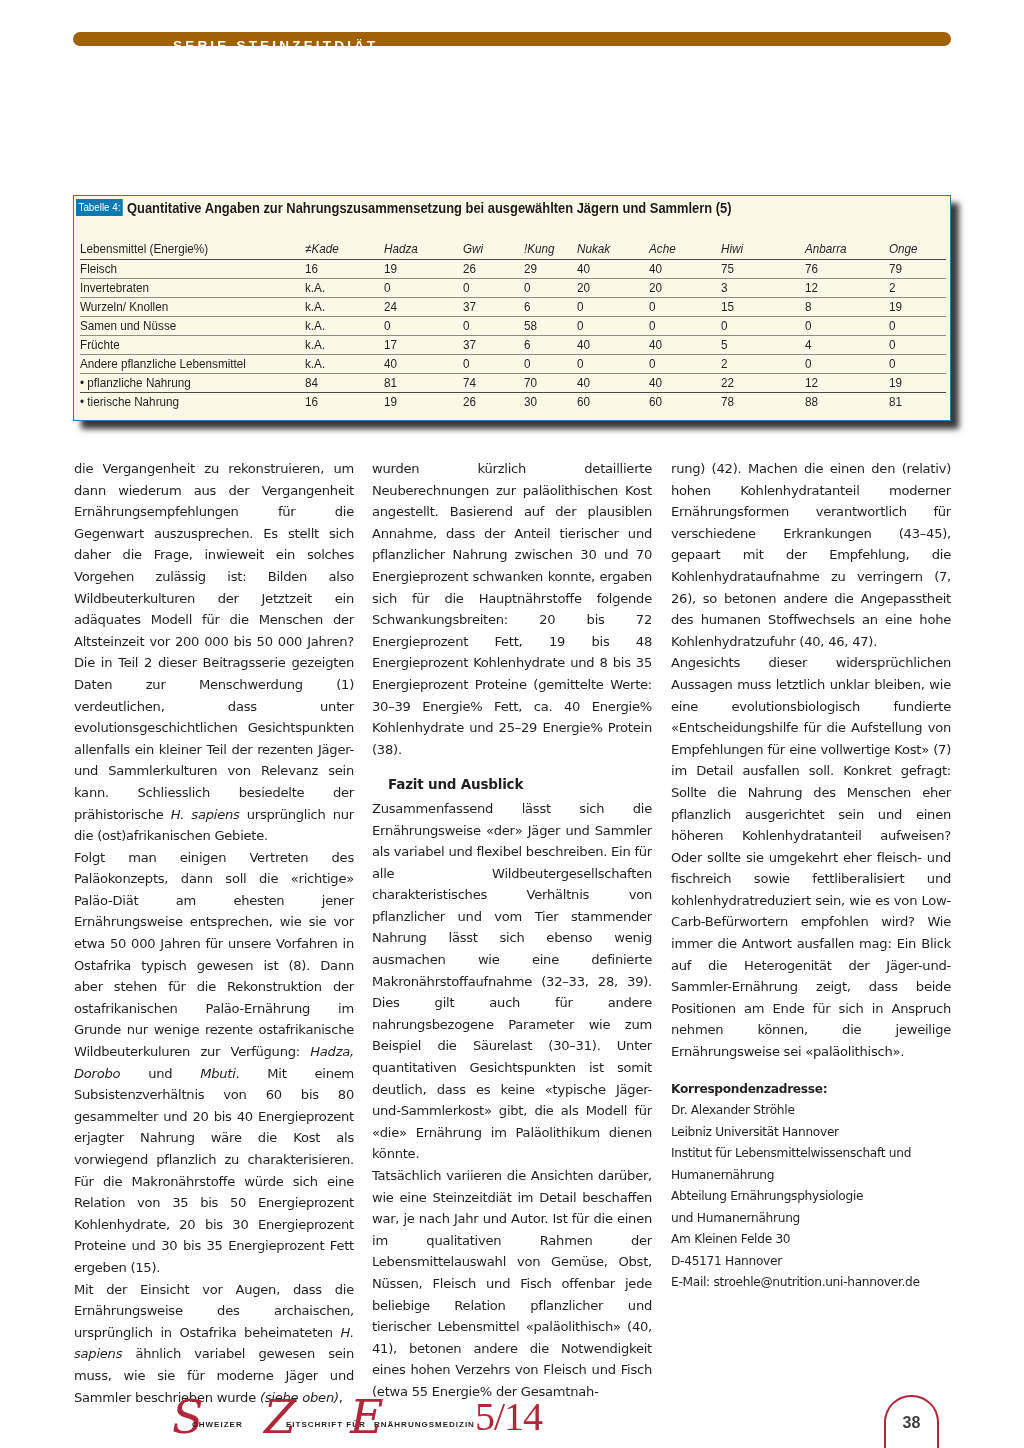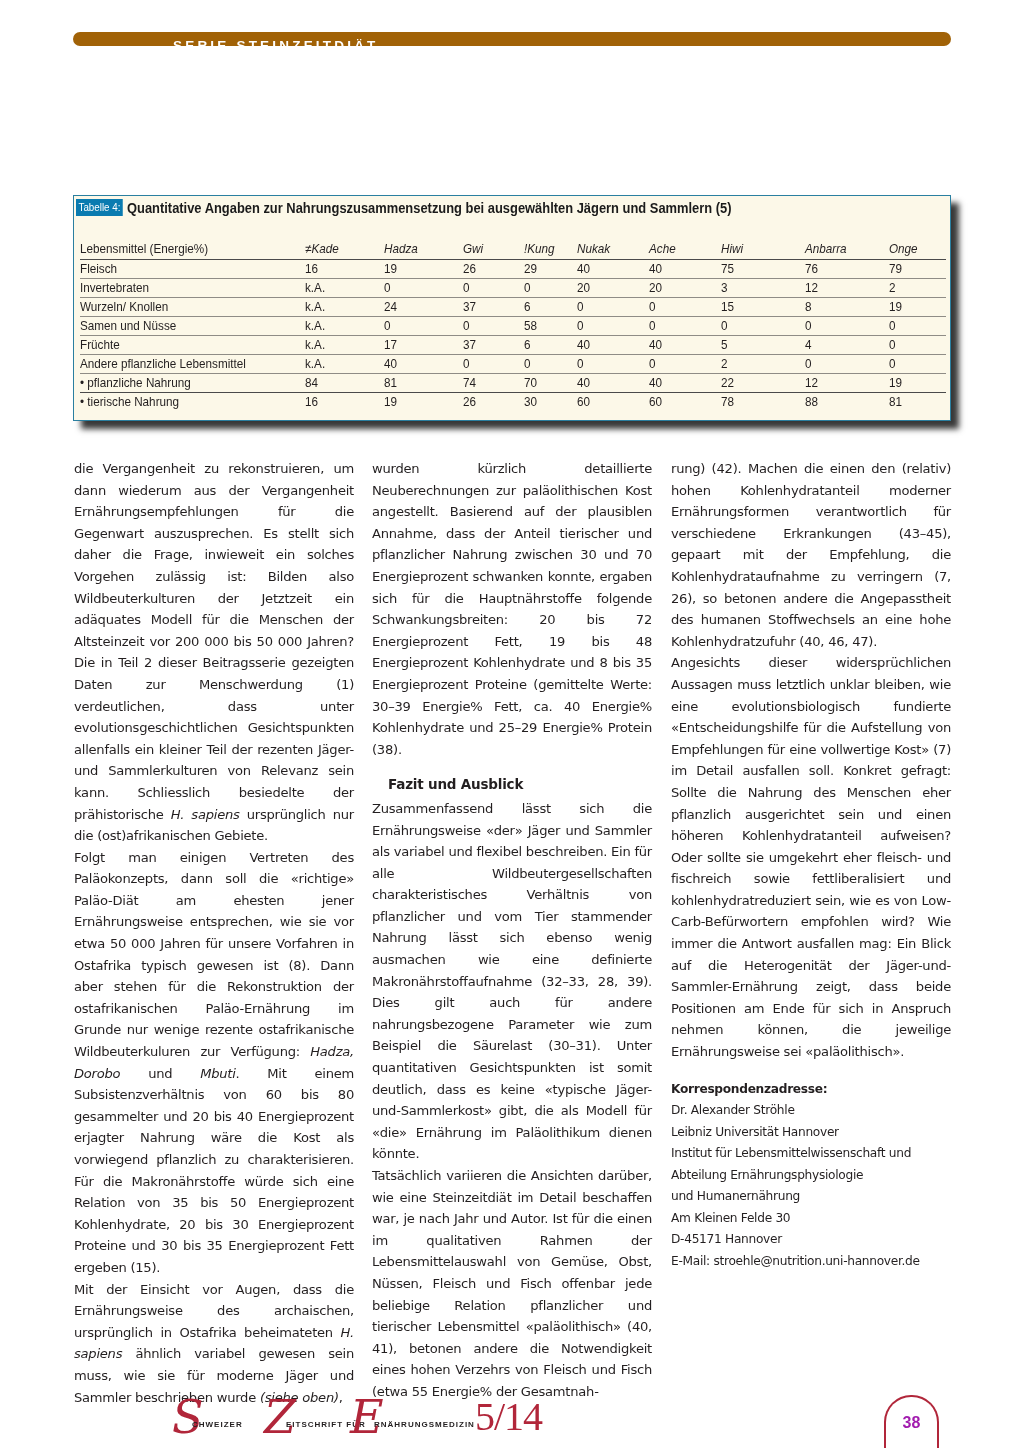--- a/index.html
+++ b/index.html
@@ -86,21 +86,21 @@
     position: absolute; left: 303px; top: 0; font-family: Liberation Serif, serif;
     font-size: 40px; color: #b1263a; line-height: 50px; letter-spacing: -1px;
   }
   .page-tab {
     position: absolute; left: 884px; top: 1395px; width: 55px; height: 60px;
     border: 2px solid #b1263a; border-bottom: none; border-radius: 27px 27px 0 0;
     background: #ffffff;
   }
   .page-tab span {
     position: absolute; left: 0; right: 0; top: 17px; text-align: center;
-    font-family: "Liberation Sans", sans-serif; font-weight: bold; font-size: 16px; color: #a21caf;
+    font-family: "Liberation Sans", sans-serif; font-weight: bold; font-size: 16px; color: #404040;
   }
 </style>
 </head>
 <body>
 
 <div class="series-band">
   <span class="title">SERIE STEINZEITDIÄT</span>
 </div>
 
 <div class="table-box">
@@ -250,20 +250,21 @@
 </div>
 
 <div class="col col-3">
   <p>rung) (42). Machen die einen den (relativ) hohen Kohlenhydratanteil moderner Ernährungsformen verantwortlich für verschiedene Erkrankungen (43–45), gepaart mit der Empfehlung, die Kohlenhydrataufnahme zu verringern (7, 26), so betonen andere die Angepasstheit des humanen Stoffwechsels an eine hohe Kohlenhydratzufuhr (40, 46, 47).</p>
   <p>Angesichts dieser widersprüchlichen Aussagen muss letztlich unklar bleiben, wie eine evolutionsbiologisch fundierte «Entscheidungshilfe für die Aufstellung von Empfehlungen für eine vollwertige Kost» (7) im Detail ausfallen soll. Konkret gefragt: Sollte die Nahrung des Menschen eher pflanzlich ausgerichtet sein und einen höheren Kohlenhydratanteil aufweisen? Oder sollte sie umgekehrt eher fleisch- und fischreich sowie fettliberalisiert und kohlenhydratreduziert sein, wie es von Low-Carb-Befürwortern empfohlen wird? Wie immer die Antwort ausfallen mag: Ein Blick auf die Heterogenität der Jäger-und-Sammler-Ernährung zeigt, dass beide Positionen am Ende für sich in Anspruch nehmen können, die jeweilige Ernährungsweise sei «paläolithisch».</p>
   <div class="contact">
     <div class="contact-head">Korrespondenzadresse:</div>
     <div>Dr. Alexander Ströhle</div>
     <div>Leibniz Universität Hannover</div>
     <div>Institut für Lebensmittelwissenschaft und</div>
+    <div>Humanernährung</div>
     <div>Abteilung Ernährungsphysiologie</div>
     <div>und Humanernährung</div>
     <div>Am Kleinen Felde 30</div>
     <div>D-45171 Hannover</div>
     <div>E-Mail: stroehle@nutrition.uni-hannover.de</div>
   </div>
 </div>
 
 <div class="footer-logo">
   <span class="big" style="left:0">S</span>

